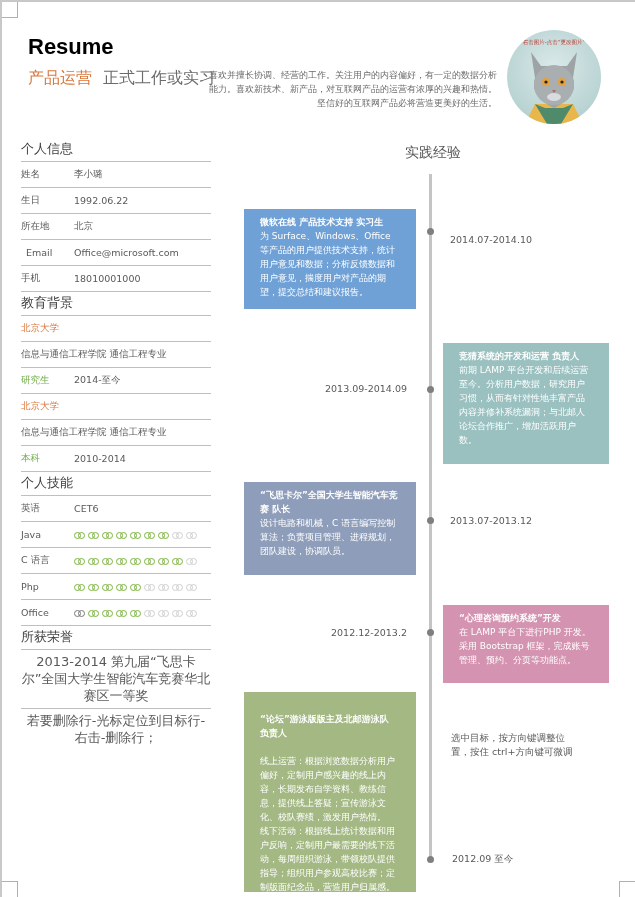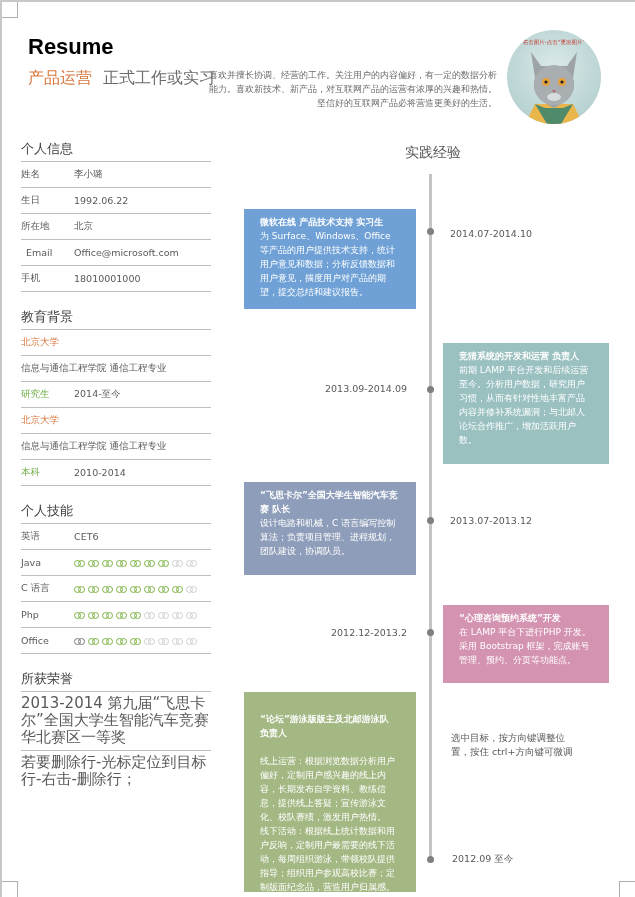--- a/index.html
+++ b/index.html
@@ -20,29 +20,29 @@
             background: radial-gradient(circle at 50% 40%, #dbe9e9 0%, #b9d3d3 70%, #a9c7c6 100%); }
   .avatar .hint { position: absolute; top: 9px; width: 100%; text-align: center; font-size: 5.5px; color: #c0392b; }
 
   .left { position: absolute; left: 19px; top: 138px; width: 190px; }
   .sec-title { font-size: 13px; color: #404040; padding-bottom: 4px; border-bottom: 1px solid #bfbfbf; height: 22px; }
   .row { display: flex; align-items: center; height: 26px; border-bottom: 1px solid #bfbfbf; font-size: 9.5px; color: #595959; }
   .row .k { width: 53px; flex: none; }
   .row .v { flex: 1; }
   .orange { color: #d9773d; }
   .green { color: #70ad47; }
-  .section { margin-bottom: 16px; }
+  .section { margin-bottom: 2px; }
   .skills { display: flex; gap: 3px; }
   .dot { width: 11px; height: 7px; position: relative; }
   .dot::before, .dot::after { content: ""; position: absolute; top: 1px; width: 5px; height: 5px; border: 1.2px solid currentColor; border-radius: 50%; }
   .dot::before { left: 0; } .dot::after { left: 4px; }
   .dot.on { color: #7cb342; }
   .dot.off { color: #cfcfcf; }
   .dot.dark { color: #7a7a7a; }
-  .award { font-size: 15px; line-height: 17px; padding: 3px 0 4px; border-bottom: 1px solid #bfbfbf; color: #595959; }
+  .award { font-size: 13px; line-height: 17px; padding: 3px 0 4px; border-bottom: 1px solid #bfbfbf; color: #595959; text-align: center; }
   .award:last-child { border-bottom: none; }
 
   .exp-title { position: absolute; left: 403px; top: 142px; font-size: 14px; color: #595959; }
   .timeline { position: absolute; left: 427px; top: 172px; width: 3px; height: 684px; background: #c4c4c4; }
   .tdot { position: absolute; left: 425px; width: 7px; height: 7px; border-radius: 50%; background: #7f7f7f; }
   .date { position: absolute; font-size: 9.5px; color: #595959; white-space: nowrap; }
   .card { position: absolute; padding: 6px 16px; color: #fff; font-size: 9px; line-height: 14px; margin-top: 40px; }
   .card .h { font-weight: bold; }
   .note { position: absolute; left: 449px; top: 729px; width: 130px; font-size: 9.5px; line-height: 14px; color: #595959; }
 </style>
@@ -193,21 +193,21 @@
   <div class="tdot" style="top:226px"></div>
   <div class="tdot" style="top:384px"></div>
   <div class="tdot" style="top:515px"></div>
   <div class="tdot" style="top:627px"></div>
   <div class="tdot" style="top:854px"></div>
 
   <div class="card" style="left:242px;top:167px;width:172px;height:100px;background:#6fa1d6">
     <div class="h">微软在线 产品技术支持 实习生</div>
     <div>为 Surface、Windows、Office 等产品的用户提供技术支持，统计用户意见和数据；分析反馈数据和用户意见，揣度用户对产品的期望，提交总结和建议报告。</div>
   </div>
-  <div class="date" style="left:448px;top:226px">2014.07-2014.10</div>
+  <div class="date" style="left:448px;top:232px">2014.07-2014.10</div>
 
   <div class="card" style="left:441px;top:301px;width:166px;height:121px;background:#9ac0c0">
     <div class="h">竞猜系统的开发和运营 负责人</div>
     <div>前期 LAMP 平台开发和后续运营至今。分析用户数据，研究用户习惯，从而有针对性地丰富产品内容并修补系统漏洞；与北邮人论坛合作推广，增加活跃用户数。</div>
   </div>
   <div class="date" style="left:323px;top:381px">2013.09-2014.09</div>
 
   <div class="card" style="left:242px;top:440px;width:172px;height:93px;background:#8e9db9">
     <div class="h">“飞思卡尔”全国大学生智能汽车竞赛 队长</div>
     <div>设计电路和机械，C 语言编写控制算法；负责项目管理、进程规划，团队建设，协调队员。</div>

